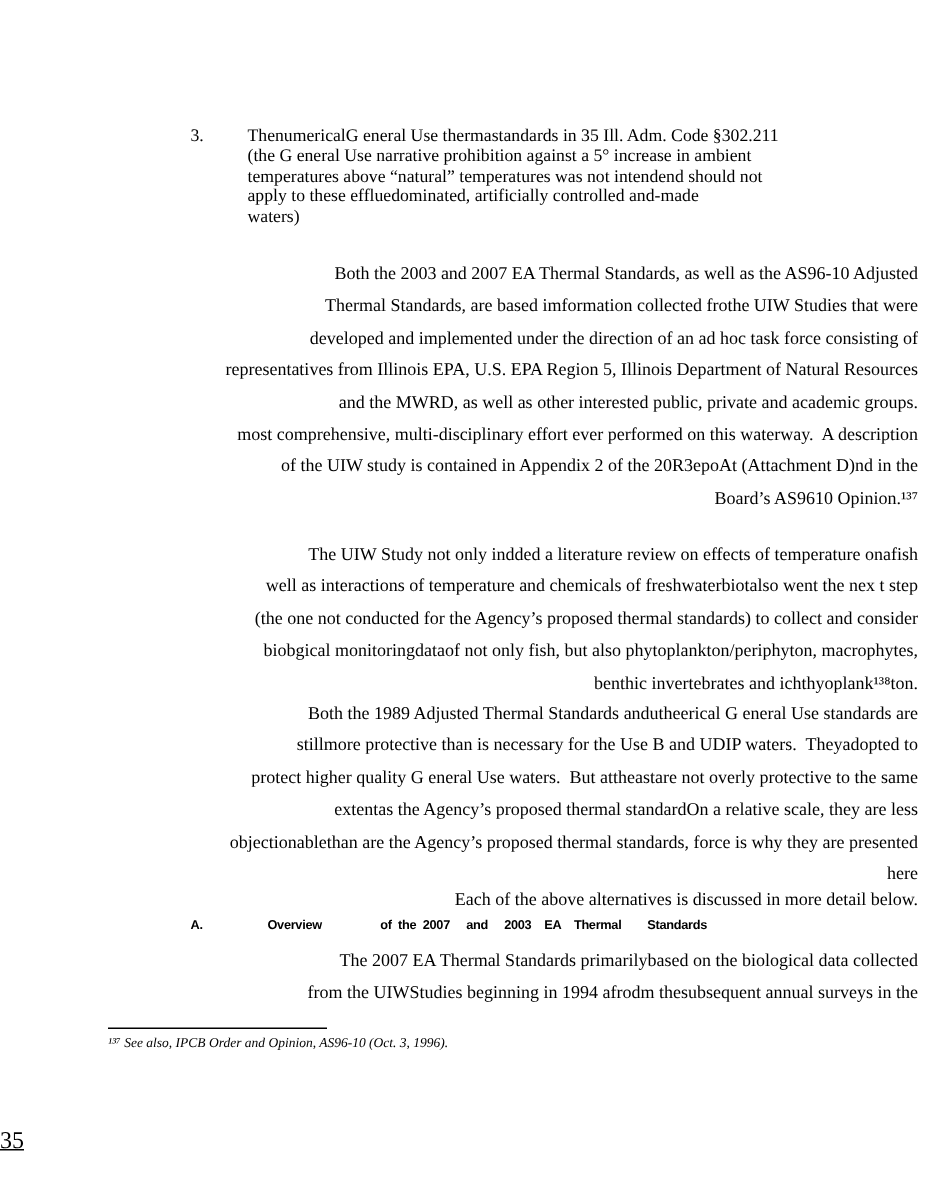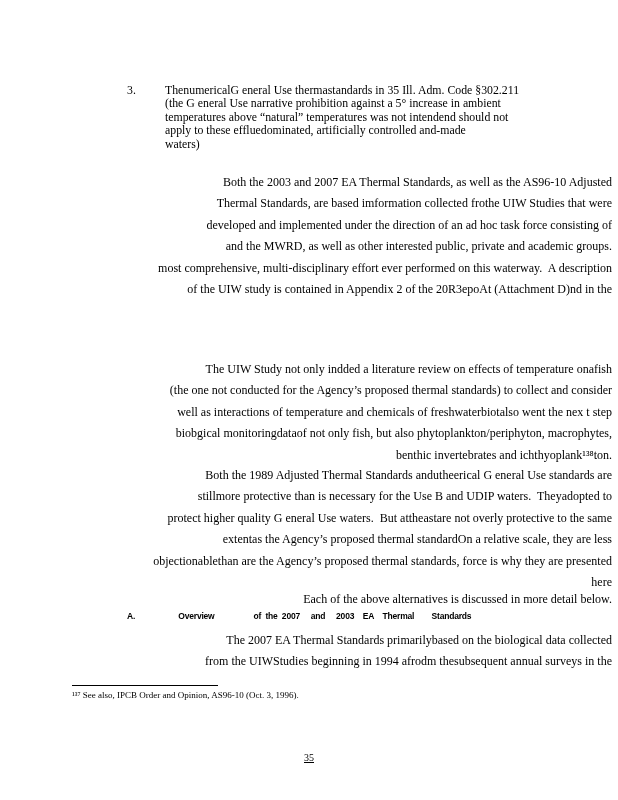--- a/index.html
+++ b/index.html
@@ -54,29 +54,29 @@
     border-top: 1px solid #000;
     height: 0;
   }
   .footnote {
     position: absolute;
     left: 72px;
     font-size: 9px;
     line-height: 11px;
     white-space: pre;
   }
-  .fn1 { top: 690px; }
+  .fn1 { top: 690px; font-style: italic; }
   .fn2 { top: 701px; }
   .pagenum {
     position: absolute;
     top: 752px;
     left: 0;
     width: 618px;
-    text-align: center;
-    font-size: 10px;
+    text-align: left;
+    font-size: 16px;
     text-decoration: underline;
   }
 </style>
 </head>
 <body>
 
 <div class="page">
 
   <div class="list-item">
     <span class="num">3.</span>
@@ -86,29 +86,31 @@
       <span class="iline">temperatures above “natural” temperatures was not intendend should not</span>
       <span class="iline">apply to these effluedominated, artificially controlled and-made</span>
       <span class="iline">waters)</span>
     </span>
   </div>
 
   <div class="para" style="top:172px">
     <div class="line indent">Both the 2003 and 2007 EA Thermal Standards, as well as the AS96-10 Adjusted</div>
     <div class="line">Thermal Standards, are based imformation collected frothe UIW Studies that were</div>
     <div class="line">developed and implemented under the direction of an ad hoc task force consisting of</div>
+    <div class="line">representatives from Illinois EPA, U.S. EPA Region 5, Illinois Department of Natural Resources</div>
     <div class="line">and the MWRD, as well as other interested public, private and academic groups.</div>
     <div class="line">most comprehensive, multi-disciplinary effort ever performed on this waterway.  A description</div>
     <div class="line">of the UIW study is contained in Appendix 2 of the 20R3epoAt (Attachment D)nd in the</div>
+    <div class="line">Board’s AS9610 Opinion.¹³⁷</div>
   </div>
 
   <div class="para" style="top:359px">
     <div class="line indent">The UIW Study not only indded a literature review on effects of temperature onafish</div>
+    <div class="line">well as interactions of temperature and chemicals of freshwaterbiotalso went the nex t step</div>
     <div class="line">(the one not conducted for the Agency’s proposed thermal standards) to collect and consider</div>
-    <div class="line">well as interactions of temperature and chemicals of freshwaterbiotalso went the nex t step</div>
     <div class="line">biobgical monitoringdataof not only fish, but also phytoplankton/periphyton, macrophytes,</div>
     <div class="line">benthic invertebrates and ichthyoplank¹³⁸ton.</div>
   </div>
 
   <div class="para" style="top:465px">
     <div class="line indent">Both the 1989 Adjusted Thermal Standards andutheerical G eneral Use standards are</div>
     <div class="line">stillmore protective than is necessary for the Use B and UDIP waters.  Theyadopted to</div>
     <div class="line">protect higher quality G eneral Use waters.  But attheastare not overly protective to the same</div>
     <div class="line">extentas the Agency’s proposed thermal standardOn a relative scale, they are less</div>
     <div class="line">objectionablethan are the Agency’s proposed thermal standards, force is why they are presented</div>

